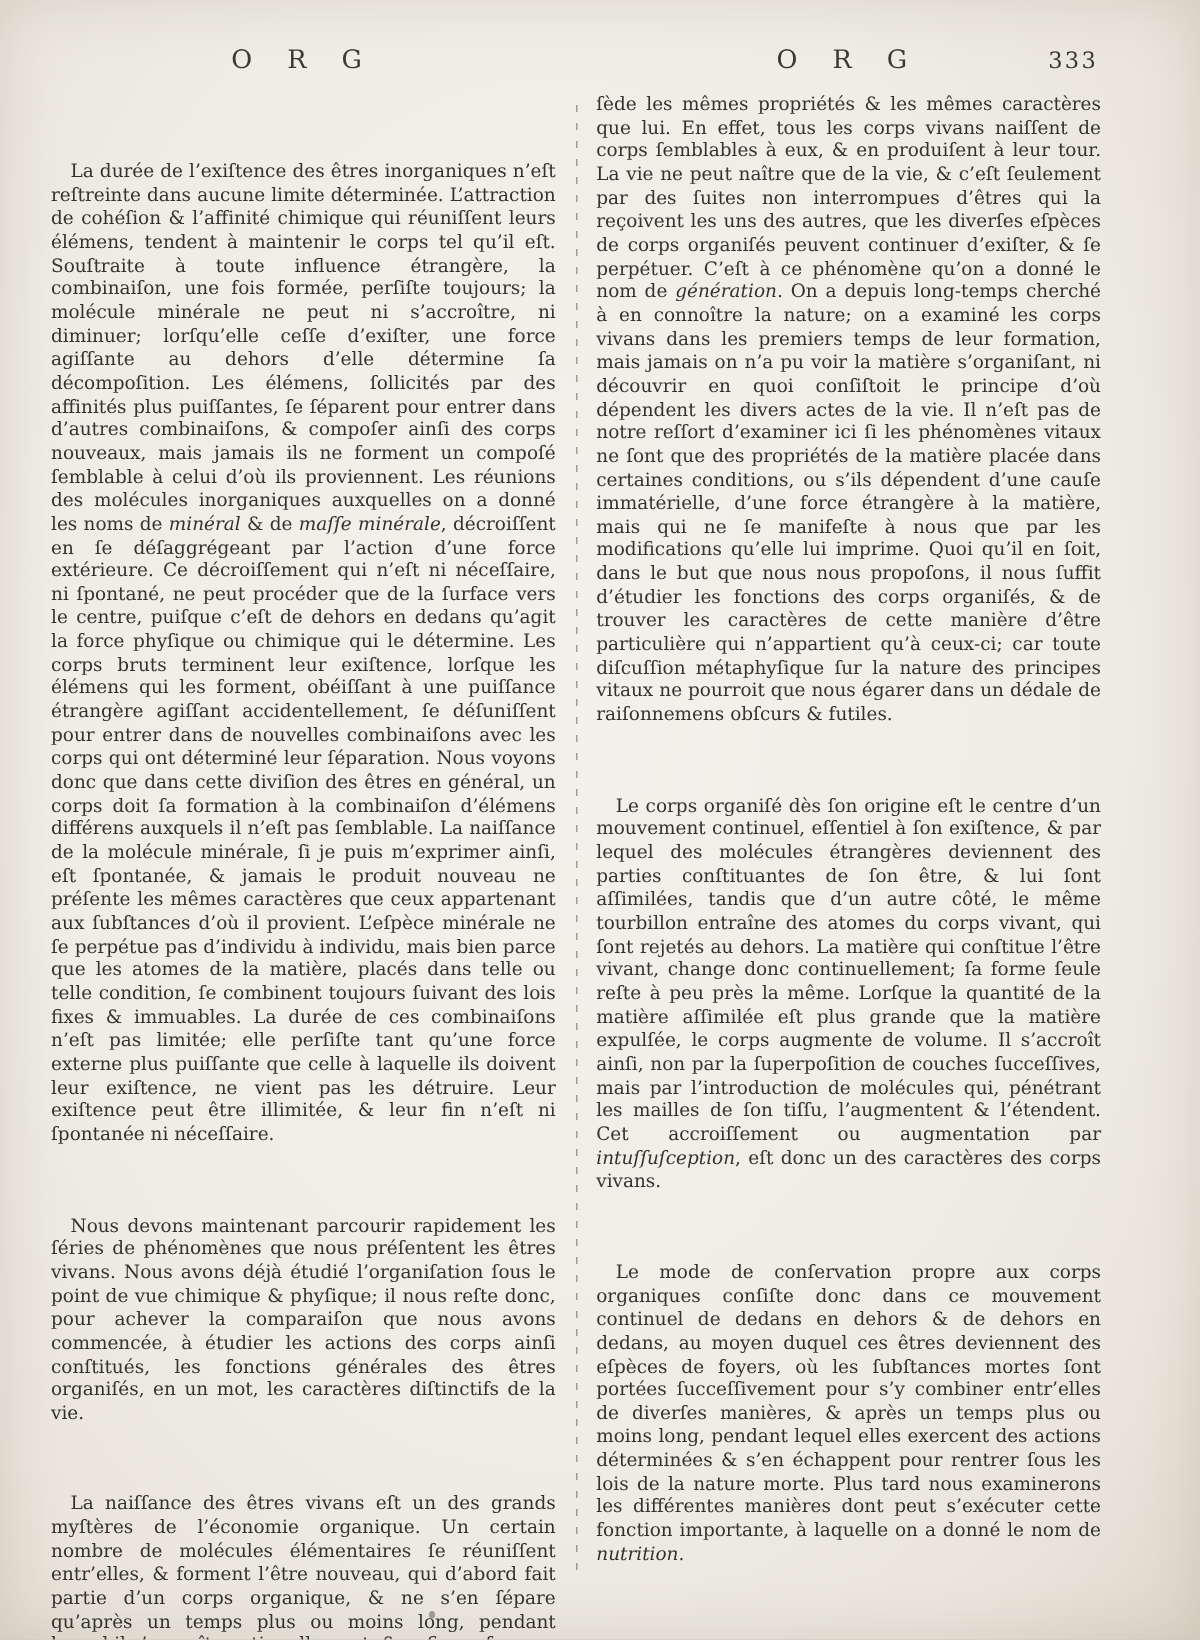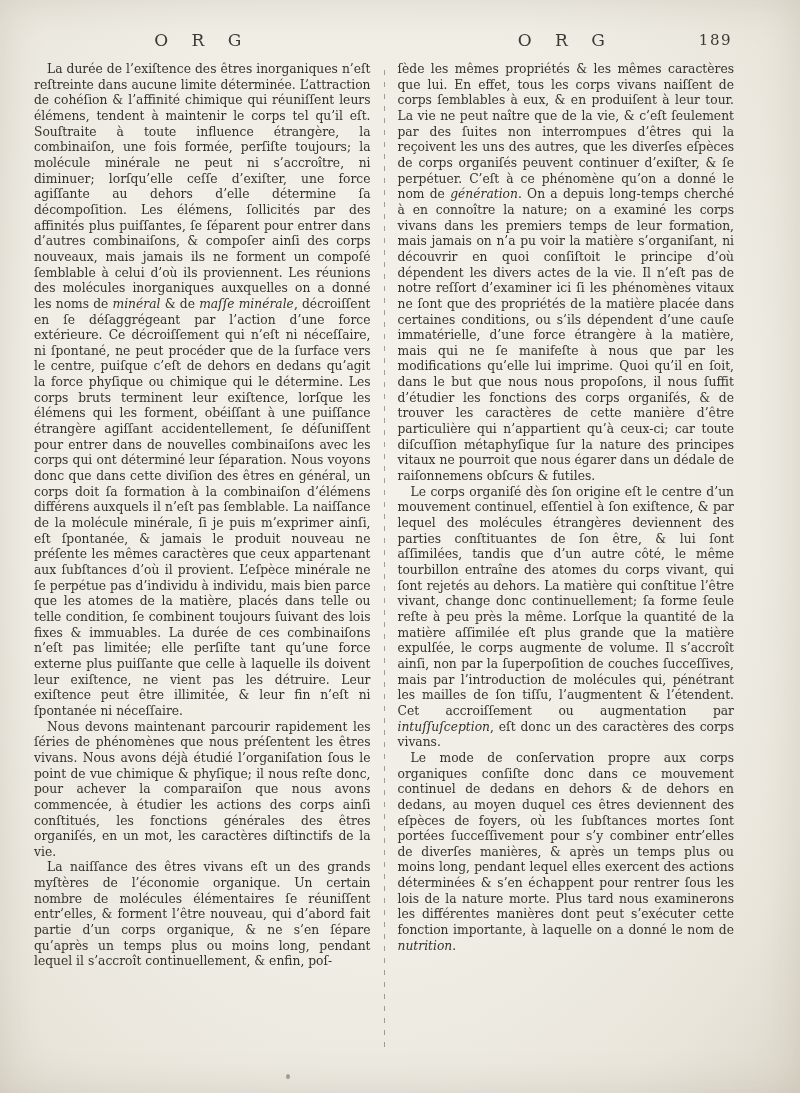--- a/index.html
+++ b/index.html
@@ -52,21 +52,21 @@
     -webkit-hyphens: auto;
     color: #34322c;
   }
   .divider {
     width: 1px;
     margin: 8px 13px 34px 13px;
     background: repeating-linear-gradient(to bottom,
       rgba(92,88,78,0.55) 0 5px, rgba(92,88,78,0) 5px 12px);
   }
   p.para { margin: 0; }
-  p.indent { text-indent: 13px; }
+  p.indent { text-indent: 13px; margin-top: 45px; }
   em { }
   .speck {
     position: absolute;
     left: 286px; top: 1074px;
     width: 4px; height: 5px;
     border-radius: 50%;
     background: rgba(70,66,58,0.45);
   }
 </style>
 </head>
@@ -74,21 +74,21 @@
 
 <div class="page">
 
   <header class="running-head">
     <div class="head-cell">
       <span class="running-title">O R G</span>
     </div>
     <div class="head-spacer"></div>
     <div class="head-cell">
       <span class="running-title">O R G</span>
-      <span class="page-number">189</span>
+      <span class="page-number">333</span>
     </div>
   </header>
 
   <main class="columns">
     <section class="column">
         <p class="para indent"><span>La durée de l’exiſtence des êtres inorganiques n’eſt reſtreinte dans aucune limite déterminée. L’attraction de cohéſion &amp; l’affinité chimique qui réuniſſent leurs élémens, tendent à maintenir le corps tel qu’il eſt. Souſtraite à toute influence étrangère, la combinaiſon, une fois formée, perſiſte toujours; la molécule minérale ne peut ni s’accroître, ni diminuer; lorſqu’elle ceſſe d’exiſter, une force agiſſante au dehors d’elle détermine ſa décompoſition. Les élémens, ſollicités par des affinités plus puiſſantes, ſe ſéparent pour entrer dans d’autres combinaiſons, &amp; compoſer ainſi des corps nouveaux, mais jamais ils ne forment un compoſé ſemblable à celui d’où ils proviennent. Les réunions des molécules inorganiques auxquelles on a donné les noms de </span><em>minéral</em><span> &amp; de </span><em>maſſe minérale</em><span>, décroiſſent en ſe déſaggrégeant par l’action d’une force extérieure. Ce décroiſſement qui n’eſt ni néceſſaire, ni ſpontané, ne peut procéder que de la ſurface vers le centre, puiſque c’eſt de dehors en dedans qu’agit la force phyſique ou chimique qui le détermine. Les corps bruts terminent leur exiſtence, lorſque les élémens qui les forment, obéiſſant à une puiſſance étrangère agiſſant accidentellement, ſe déſuniſſent pour entrer dans de nouvelles combinaiſons avec les corps qui ont déterminé leur ſéparation. Nous voyons donc que dans cette diviſion des êtres en général, un corps doit ſa formation à la combinaiſon d’élémens différens auxquels il n’eſt pas ſemblable. La naiſſance de la molécule minérale, ſi je puis m’exprimer ainſi, eſt ſpontanée, &amp; jamais le produit nouveau ne préſente les mêmes caractères que ceux appartenant aux ſubſtances d’où il provient. L’eſpèce minérale ne ſe perpétue pas d’individu à individu, mais bien parce que les atomes de la matière, placés dans telle ou telle condition, ſe combinent toujours ſuivant des lois fixes &amp; immuables. La durée de ces combinaiſons n’eſt pas limitée; elle perſiſte tant qu’une force externe plus puiſſante que celle à laquelle ils doivent leur exiſtence, ne vient pas les détruire. Leur exiſtence peut être illimitée, &amp; leur fin n’eſt ni ſpontanée ni néceſſaire.</span></p>
         <p class="para indent"><span>Nous devons maintenant parcourir rapidement les ſéries de phénomènes que nous préſentent les êtres vivans. Nous avons déjà étudié l’organiſation ſous le point de vue chimique &amp; phyſique; il nous reſte donc, pour achever la comparaiſon que nous avons commencée, à étudier les actions des corps ainſi conſtitués, les fonctions générales des êtres organiſés, en un mot, les caractères diſtinctifs de la vie.</span></p>
         <p class="para indent"><span>La naiſſance des êtres vivans eſt un des grands myſtères de l’économie organique. Un certain nombre de molécules élémentaires ſe réuniſſent entr’elles, &amp; forment l’être nouveau, qui d’abord fait partie d’un corps organique, &amp; ne s’en ſépare qu’après un temps plus ou moins long, pendant lequel il s’accroît continuellement, &amp; enfin, poſ-</span></p>
       </section>
     <div class="divider"></div>

